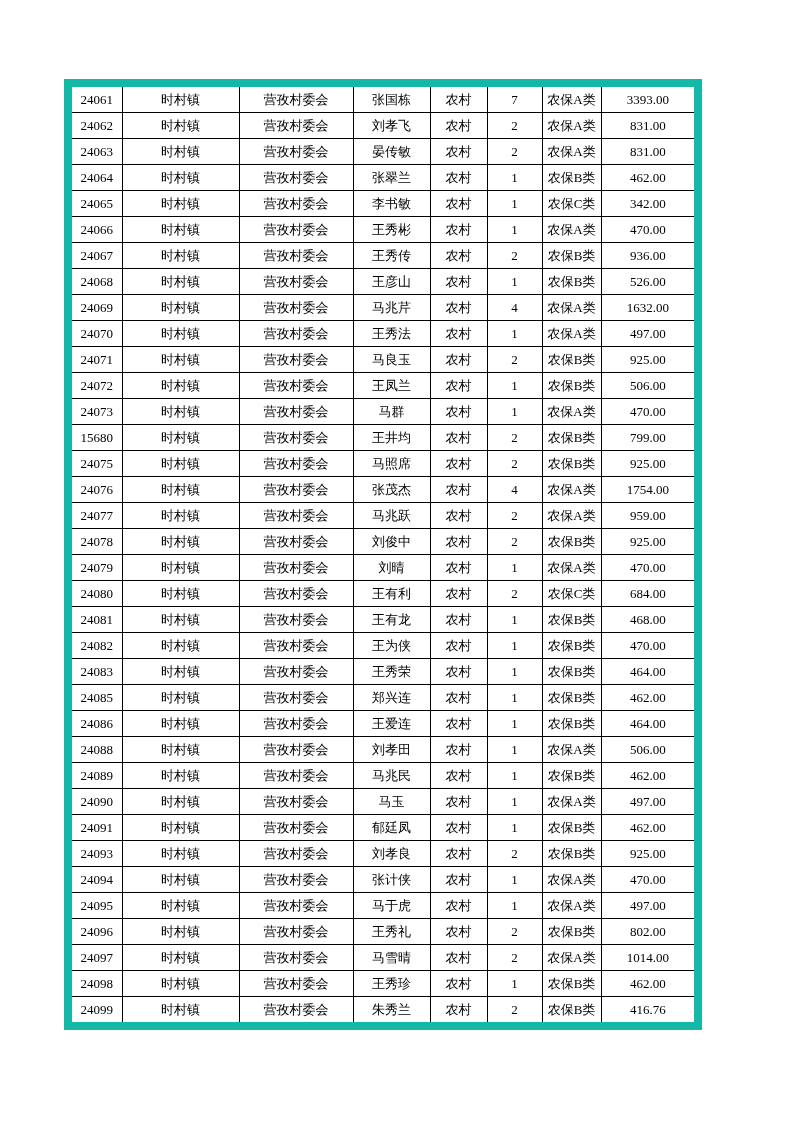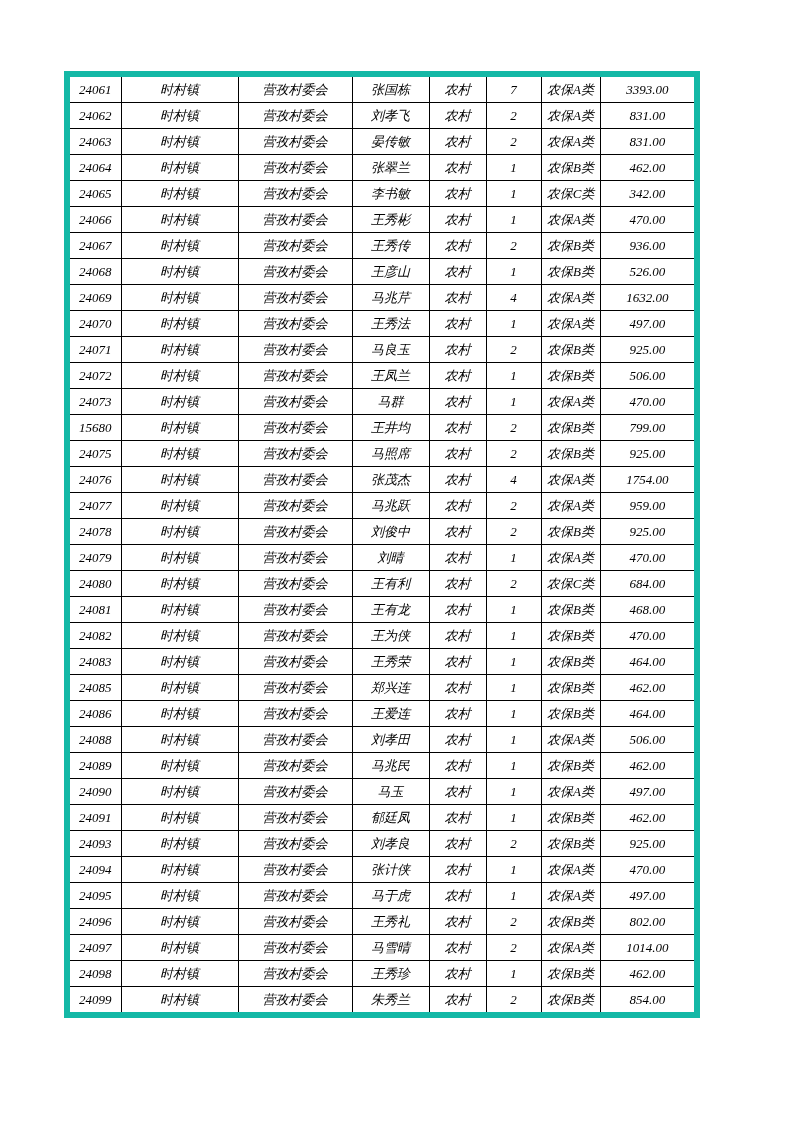--- a/index.html
+++ b/index.html
@@ -18,25 +18,24 @@
     position: absolute;
     left: 0;
     top: 0;
     width: 793px;
     height: 1122px;
     background: #ffffff;
   }
   table.grid {
     position: absolute;
     left: 64px;
-    top: 71px;
+    top: 79px;
     border-collapse: collapse;
     table-layout: fixed;
-    border: 6px solid #14b8a6;
-    font-style: italic;
+    border: 8px solid #14b8a6;
   }
   table.grid td {
     border: 1.5px solid #000000;
     height: 25px;
     padding: 0 2px;
     text-align: center;
     vertical-align: middle;
     font-size: 13px;
     line-height: 1;
     white-space: nowrap;
@@ -419,17 +418,17 @@
           <td>462.00</td>
         </tr>
         <tr>
           <td>24099</td>
           <td>时村镇</td>
           <td>营孜村委会</td>
           <td>朱秀兰</td>
           <td>农村</td>
           <td>2</td>
           <td>农保B类</td>
-          <td>854.00</td>
+          <td>416.76</td>
         </tr>
       </tbody>
   </table>
 </div>
 
 </body></html>

